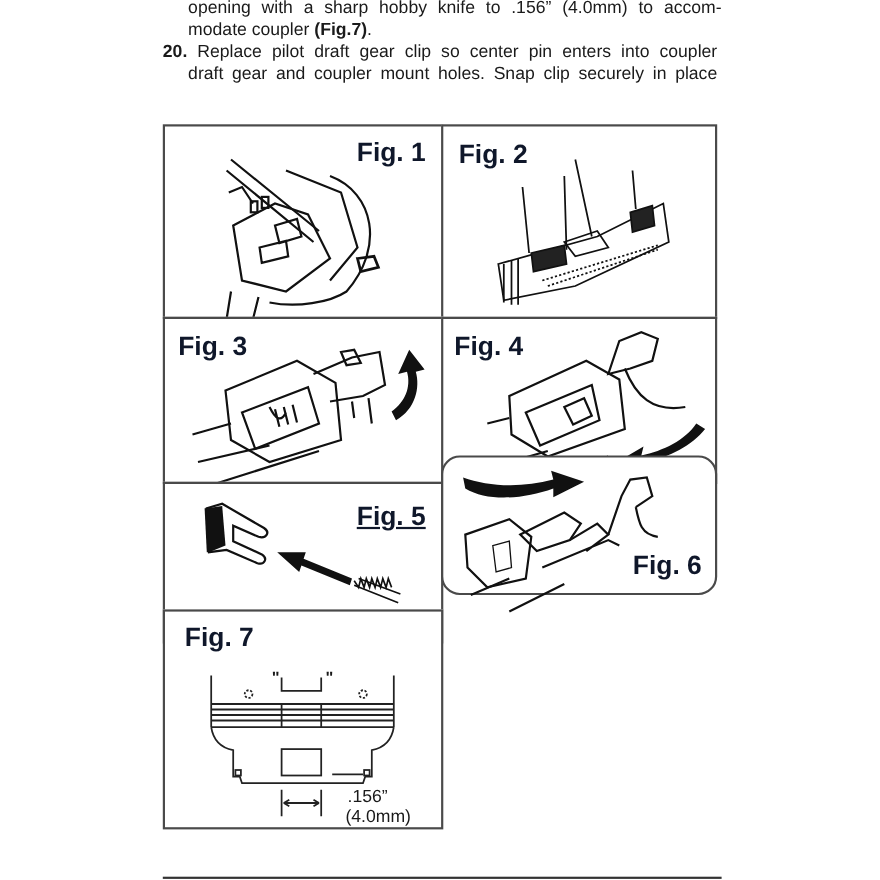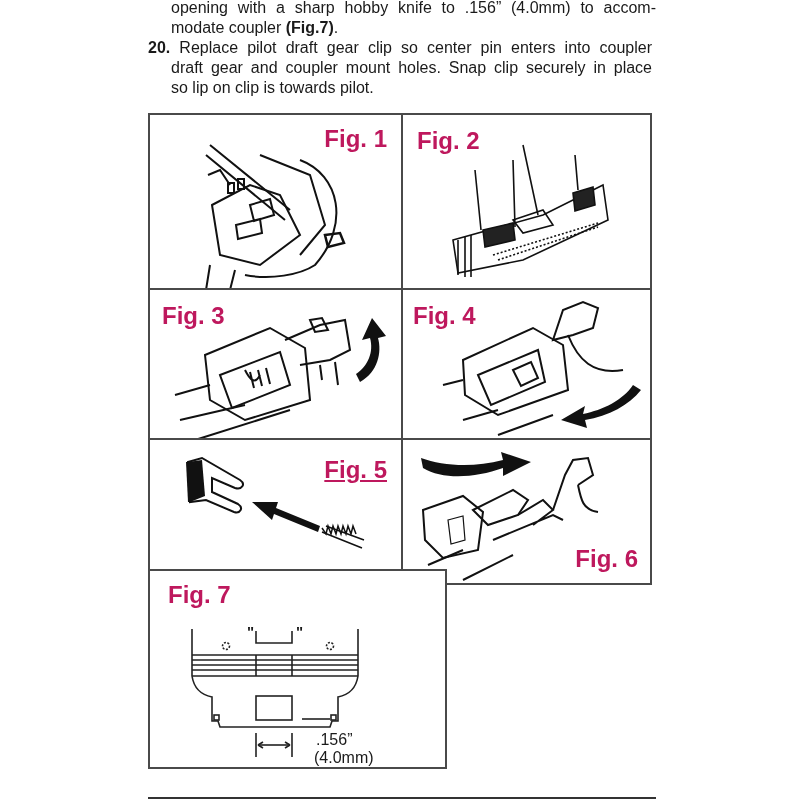--- a/index.html
+++ b/index.html
@@ -5,33 +5,32 @@
   html,body{margin:0;padding:0;background:#fff;}
   body{width:800px;height:800px;position:relative;overflow:hidden;font-family:"Liberation Sans",sans-serif;color:#1a1a1a;}
   .num{font-weight:bold;}
   .bold{font-weight:bold;}
   .line1{position:absolute;left:171px;top:-2px;width:485px;text-align:justify;text-align-last:justify;}
   .line2{position:absolute;left:171px;top:18px;}
   .s19a{position:absolute;left:148px;top:38px;width:504px;text-align:justify;text-align-last:justify;}
   .s19b{position:absolute;left:171px;top:58px;width:481px;text-align:justify;text-align-last:justify;}
   .s19c{position:absolute;left:171px;top:78px;}
   .cell{position:absolute;border:2px solid #4a4a4a;box-sizing:border-box;background:#fff;}
-  .label{position:absolute;font-weight:bold;font-size:24px;color:#be185d;}
+  .label{position:absolute;font-weight:bold;font-size:24px;color:#0f172a;}
   svg{position:absolute;left:0;top:0;}
   .bottomline{position:absolute;left:148px;top:797px;width:508px;height:2px;background:#333;}
 </style>
 </head>
 <body>
 
 <div style="position:absolute;left:0;top:0;width:728px;height:110px;font-size:16px;line-height:20px;">
   <div class="line1">opening with a sharp hobby knife to .156” (4.0mm) to accom-</div>
   <div class="line2"><span>modate coupler </span><span class="bold">(Fig.7)</span><span>.</span></div>
   <div class="s19a"><span class="num">20.</span> <span>Replace pilot draft gear clip so center pin enters into coupler</span></div>
   <div class="s19b">draft gear and coupler mount holes. Snap clip securely in place</div>
-  <div class="s19c">so lip on clip is towards pilot.</div>
 </div>
 
 <div class="cell" style="left:148px;top:113px;width:255px;height:177px;">
   <div class="label" style="right:14px;top:10px;">Fig. 1</div>
   <svg width="255" height="177" viewBox="0 0 255 177">
     <g fill="none" stroke="#111" stroke-width="2">
       <path d="M60 30 L140 95 M56 40 L135 105"></path>
       <path d="M58 60 L70 55 L80 70 M62 90 L100 70 L130 80 L150 120 L110 150 L70 140 Z"></path>
       <path d="M110 40 L160 60 L175 110 L150 140 M150 45 C190 60 200 110 165 150 C150 160 120 165 95 160"></path>
       <path d="M100 90 L120 84 L124 100 L104 106 Z M86 110 L110 104 L112 118 L88 124 Z"></path>
@@ -99,37 +98,37 @@
     </g>
     <path d="M38 22 L40 62 L55 56 L52 20 Z" fill="#111"></path>
     <path d="M102 62 L128 62 L126 68 L170 86 L168 92 L124 74 L122 80 Z" fill="#111"></path>
     <g fill="none" stroke="#111" stroke-width="1.5">
       <path d="M172 88 l4 6 l2 -8 l3 8 l2 -8 l3 8 l2 -8 l3 8 l2 -8 l3 8 l2 -8 l3 8 l2 -8 l3 8"></path>
       <path d="M172 92 L212 108 M176 86 L214 100"></path>
     </g>
   </svg>
 </div>
 
-<div class="cell" style="left:401px;top:438px;width:251px;height:147px;">
+<div class="cell" style="left:401px;top:414px;width:251px;height:127px;border-radius:17px;">
   <div class="label" style="right:12px;bottom:10px;">Fig. 6</div>
   <svg width="251" height="147" viewBox="0 0 251 147">
     <path d="M18 18 C40 26 70 28 100 20 L98 12 L128 22 L100 36 L100 28 C72 38 40 40 20 28 Z" fill="#111"></path>
     <g fill="none" stroke="#111" stroke-width="2">
       <path d="M20 70 L60 56 L80 72 L75 110 L40 118 L22 100 Z"></path>
       <path d="M45 80 L60 76 L62 100 L48 104 Z" stroke-width="1.2"></path>
       <path d="M70 70 L110 50 L125 60 L115 75 L85 85 Z"></path>
       <path d="M115 75 L140 60 L150 70 L130 85 M90 100 L150 75 L160 80"></path>
       <path d="M150 70 L162 35 L170 20 L185 18 L190 35 L175 45"></path>
       <path d="M175 45 C178 60 180 70 195 72"></path>
       <path d="M25 125 L60 110 M60 140 L110 115"></path>
     </g>
   </svg>
 </div>
 
-<div class="cell" style="left:148px;top:569px;width:299px;height:200px;">
+<div class="cell" style="left:148px;top:554px;width:255px;height:200px;">
   <div class="label" style="left:18px;top:10px;">Fig. 7</div>
   <svg width="255" height="200" viewBox="0 0 255 200">
     <g fill="none" stroke="#222" stroke-width="1.6">
       <path d="M42 58 L42 105 M208 58 L208 105"></path>
       <path d="M106 60 L106 72 L142 72 L142 60"></path>
       <path d="M42 84 L208 84 M42 89 L208 89 M42 94 L208 94 M42 99 L208 99 M42 105 L208 105"></path>
       <path d="M106 84 L106 105 M142 84 L142 105"></path>
       <path d="M42 105 C44 118 52 124 62 126 L62 150 L68 150 L70 156 L180 156 L182 150 L188 150 L188 126 C198 124 206 118 208 105"></path>
       <rect x="106" y="125" width="36" height="24"></rect>
       <rect x="64" y="144" width="5" height="5"></rect>

